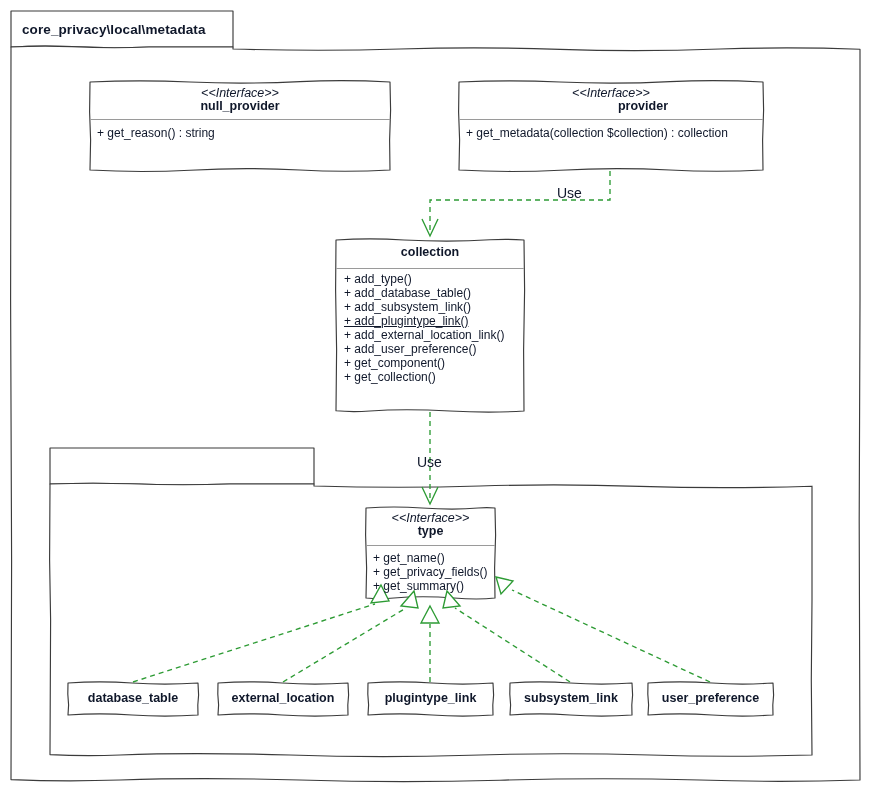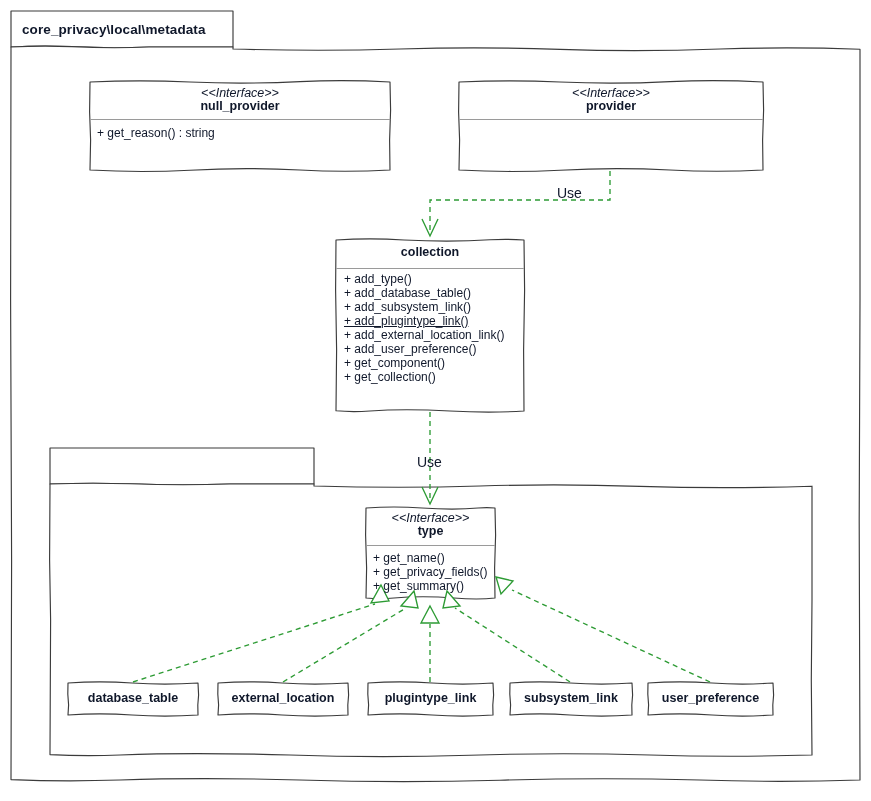--- a/index.html
+++ b/index.html
@@ -231,21 +231,22 @@
   </svg>
 
   <div class="lbl pkg-title" style="left:22px; top:22px;">core_privacy\local\metadata</div>
 
 
   <div class="lbl cls-stereo centerbox" style="left:90px; top:86px; width:300px;">&lt;&lt;Interface&gt;&gt;</div>
   <div class="lbl cls-name centerbox" style="left:90px; top:99px; width:300px;">null_provider</div>
   <div class="lbl cls-member" style="left:97px; top:126px;">+ get_reason() : string</div>
 
   <div class="lbl cls-stereo centerbox" style="left:459px; top:86px; width:304px;">&lt;&lt;Interface&gt;&gt;</div>
-  <div class="lbl cls-name centerbox" style="left:459px; top:99px; width:304px;">provider</div>
+  <div class="lbl cls-name centerbox" style="left:459px; top:99px; width:304px;padding-left:32px;">provider</div>
+  <div class="lbl cls-member" style="left:466px; top:126px;">+ get_metadata(collection $collection) : collection</div>
 
   <div class="lbl cls-name centerbox" style="left:336px; top:245px; width:188px;">collection</div>
   <div class="lbl cls-member" style="left:344px; top:272px;">+ add_type()</div>
   <div class="lbl cls-member" style="left:344px; top:286px;text-align:right;">+ add_database_table()</div>
   <div class="lbl cls-member" style="left:344px; top:300px;">+ add_subsystem_link()</div>
   <div class="lbl cls-member" style="left:344px; top:314px;text-decoration:underline;">+ add_plugintype_link()</div>
   <div class="lbl cls-member" style="left:344px; top:328px;">+ add_external_location_link()</div>
   <div class="lbl cls-member" style="left:344px; top:342px;">+ add_user_preference()</div>
   <div class="lbl cls-member" style="left:344px; top:356px;">+ get_component()</div>
   <div class="lbl cls-member" style="left:344px; top:370px;">+ get_collection()</div>

